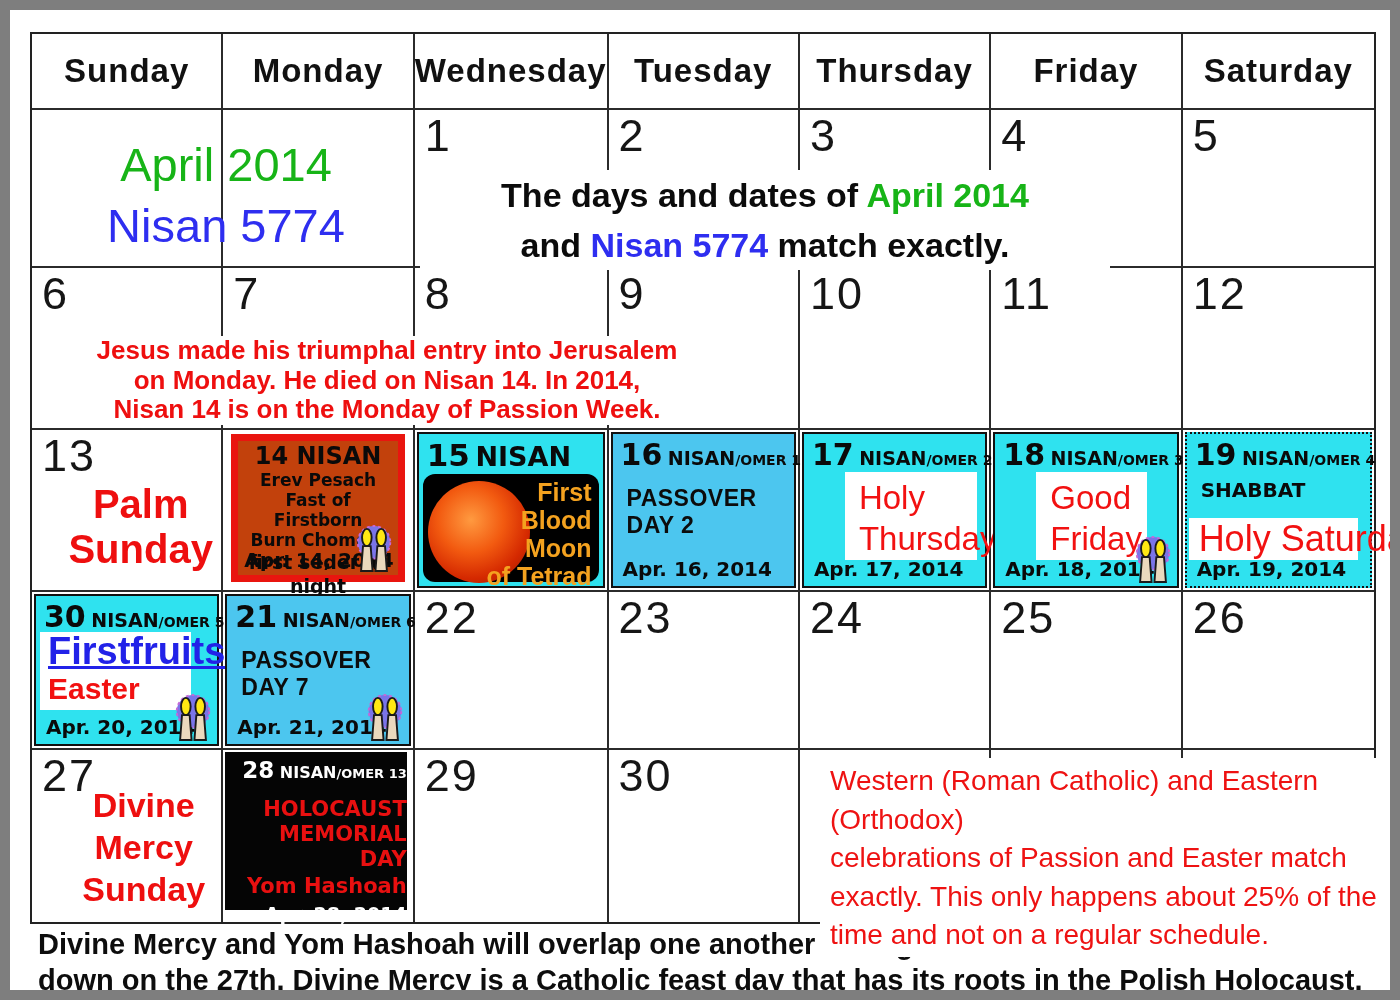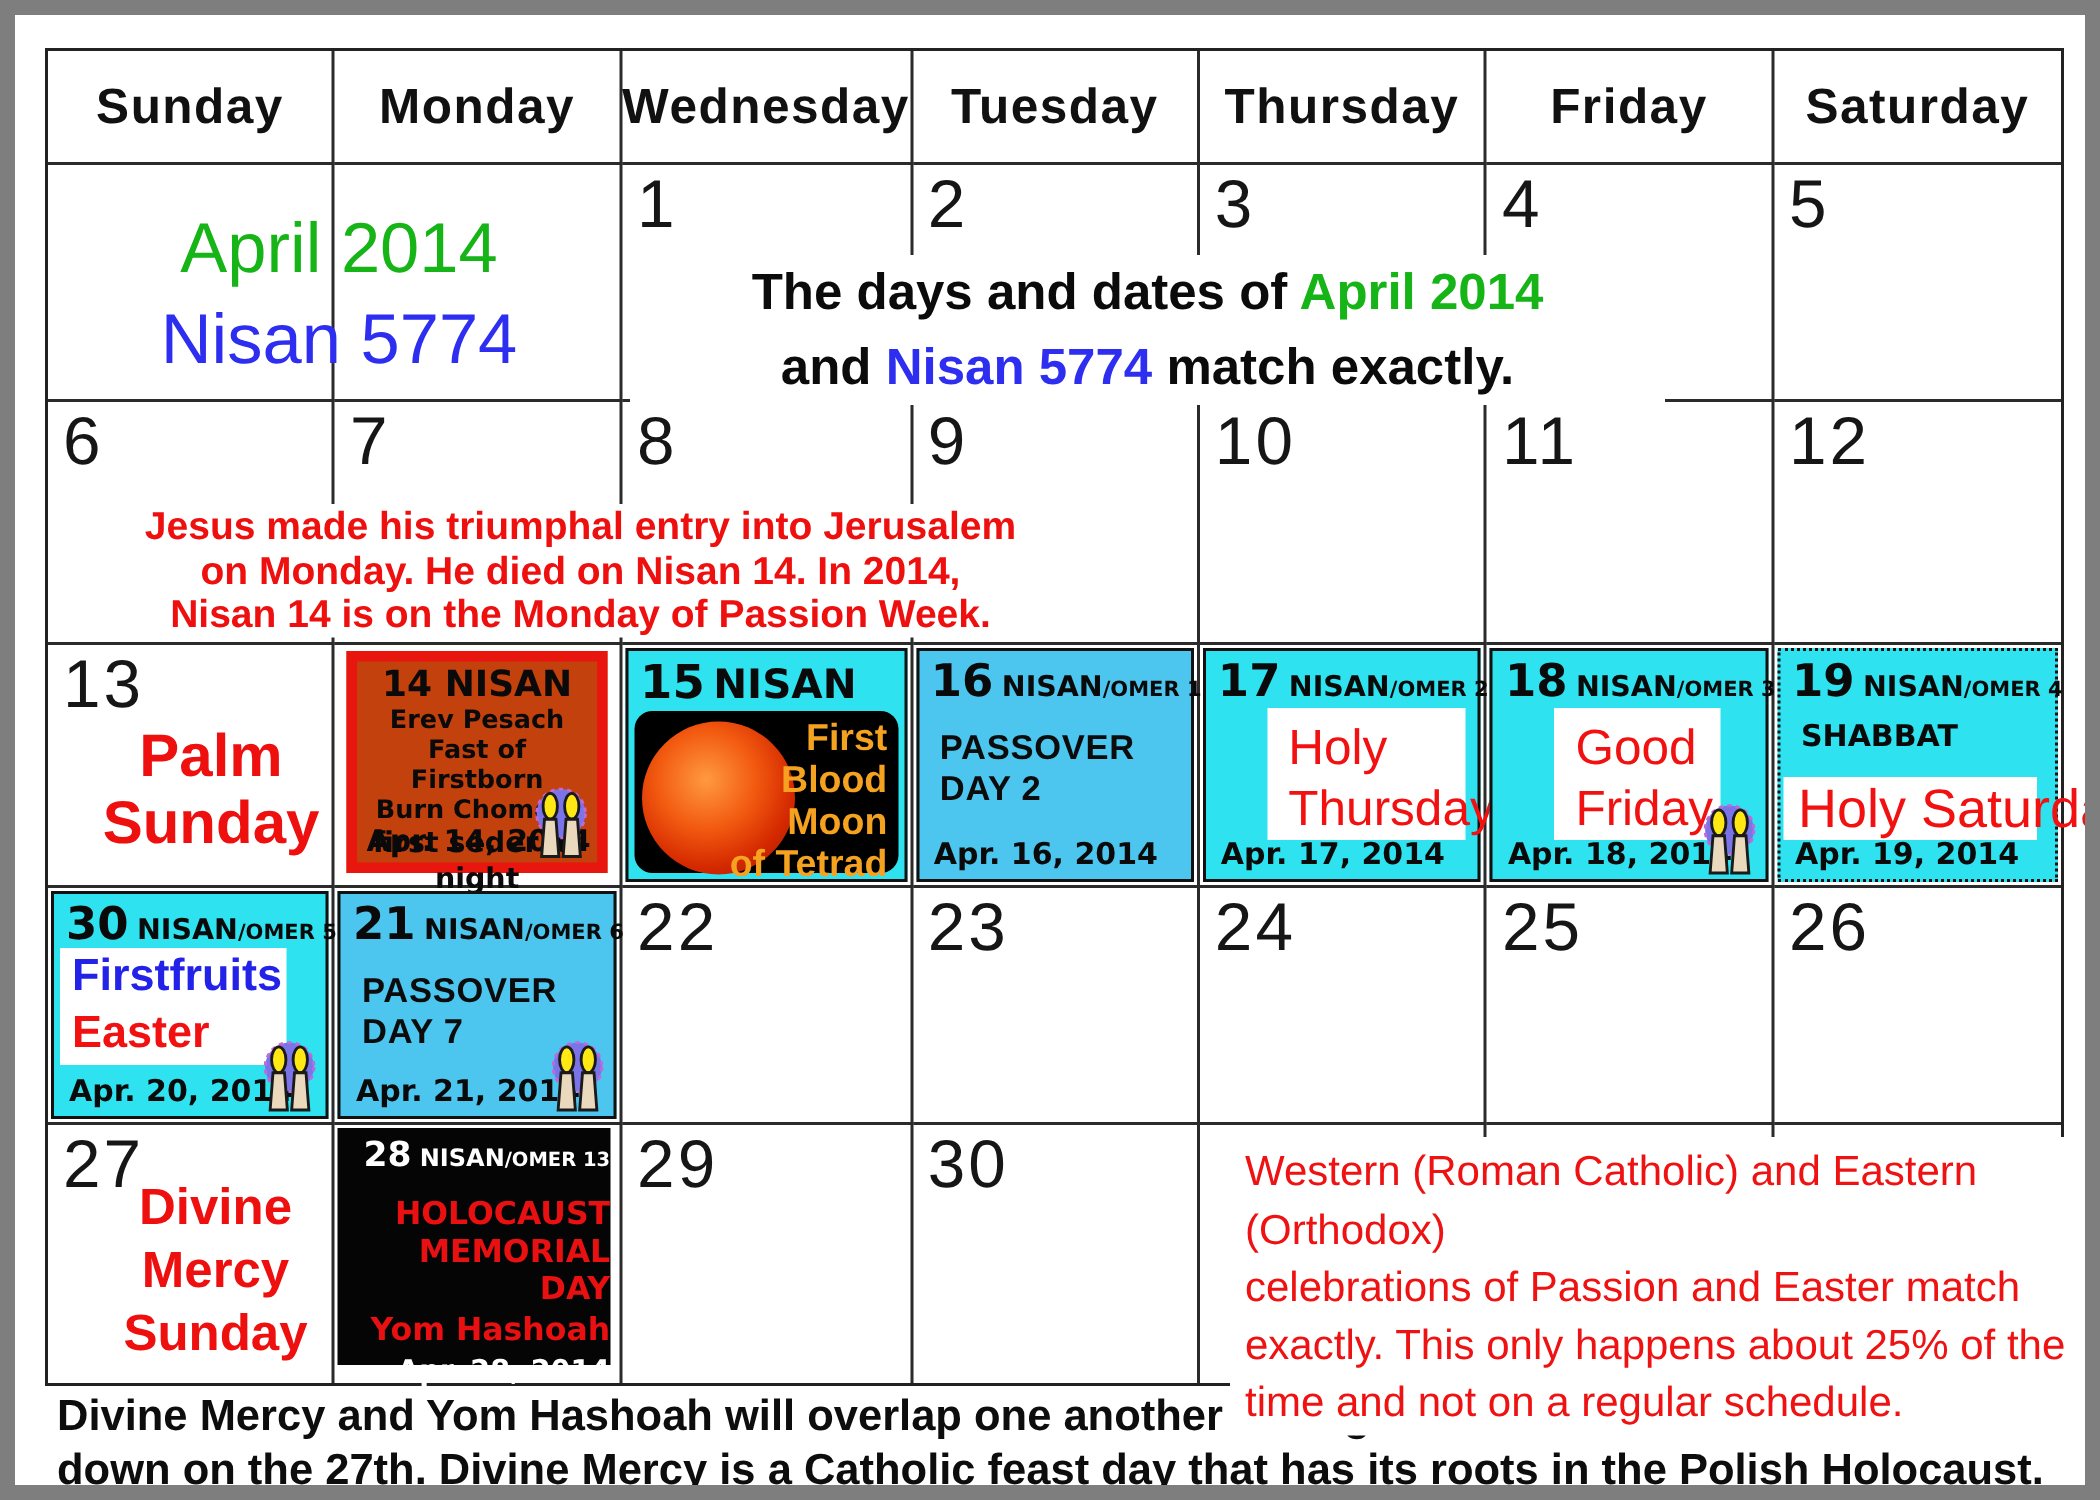--- a/index.html
+++ b/index.html
@@ -69,21 +69,21 @@
   
   .whitebox{position:absolute;left:8px;right:8px;top:38px;height:88px;background:#fff;margin-left:33px;}
   .redlbl{color:#f21111;font-size:33px;line-height:41px;padding:5px 0 0 14px;}
   
   .shabbat{font-family:"DejaVu Sans",sans-serif;font-weight:bold;font-size:20px;
            margin:6px 0 0 14px;color:#0a0a0a;}
   .whitebar{position:absolute;left:2px;right:12px;top:84px;height:42px;background:#fff;}
   .hs{color:#f21111;font-size:36px;line-height:34px;padding:4px 0 0 10px;white-space:nowrap;}
   
   .ffbox{position:absolute;left:4px;right:26px;top:36px;height:78px;background:#fff;padding-left:8px;}
-  .ff{color:#2222e8;font-weight:bold;font-size:30px;line-height:38px;}
+  .ff{color:#2222e8;font-weight:bold;font-size:38px;line-height:38px;text-decoration:underline;}
   .ea{color:#f21111;font-weight:bold;font-size:30px;line-height:38px;}
   
   .hol{position:absolute;inset:2px 6px 12px 2px;background:#050505;color:#fff;
        font-family:"DejaVu Sans",sans-serif;text-align:right;}
   .hol .sph{color:#fff;padding:5px 0 0 8px;}
   .hol .sph .n{font-size:23px;}
   .hol .sph .nm{font-size:16px;}
   .hol .sph .om{font-size:13px;}
   .holred{color:#e81010;font-weight:bold;font-size:21px;line-height:25px;margin:14px 0 0 12px;}
   .holyom{color:#e81010;font-weight:bold;font-size:21px;line-height:25px;margin:2px 0 0 12px;}

